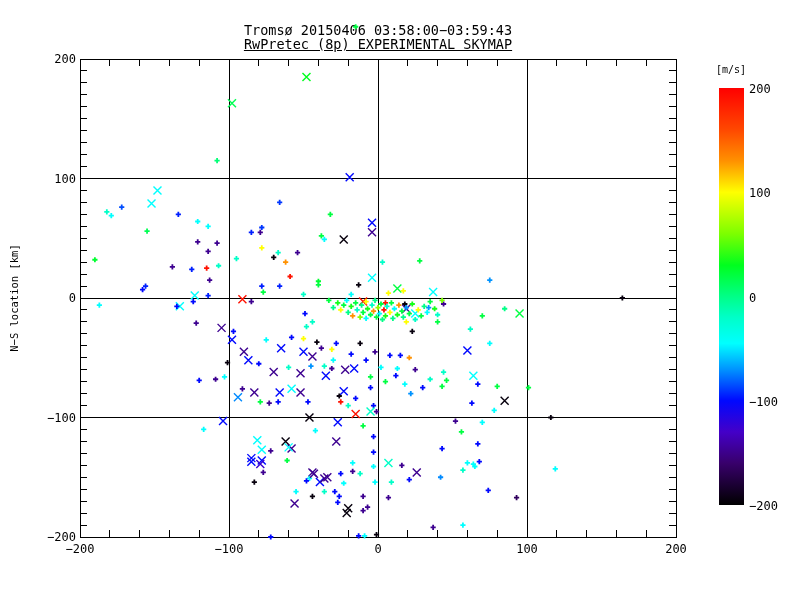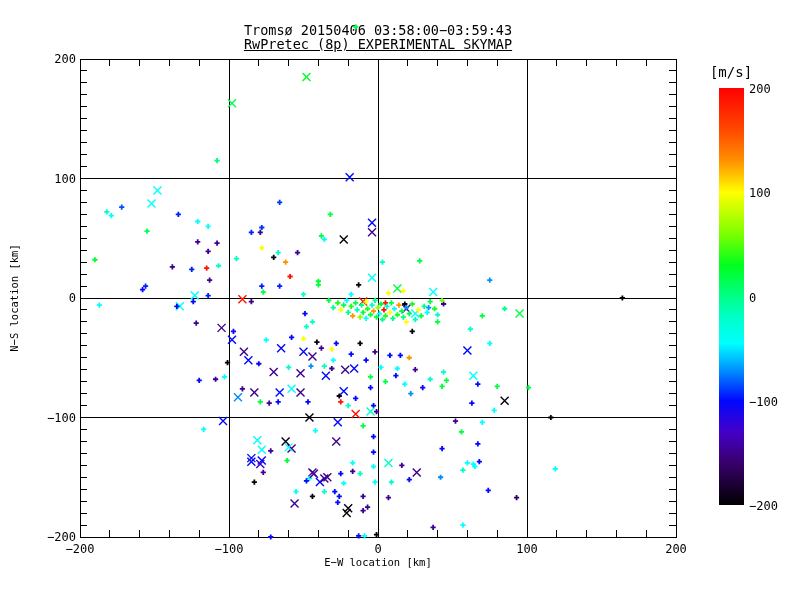--- a/index.html
+++ b/index.html
@@ -5,21 +5,21 @@
   html,body{margin:0;padding:0;background:#ffffff;}
   .stage{position:relative;width:800px;height:600px;background:#ffffff;overflow:hidden;
          font-family:"DejaVu Sans Mono","Liberation Mono",monospace;color:#000;}
   .title-line{position:absolute;left:80px;width:596px;text-align:center;font-size:13.5px;
               letter-spacing:0px;white-space:nowrap;}
   #t1{top:22px;}
   #t2{top:36px;text-decoration:underline;}
   .xaxis-label{position:absolute;left:80px;width:596px;top:556px;text-align:center;font-size:10.5px;}
   .yaxis-label{position:absolute;left:-86px;top:292px;width:200px;text-align:center;font-size:10.5px;
                transform:rotate(-90deg);transform-origin:center center;}
-  .cbar-label{position:absolute;left:700px;top:64px;width:62px;text-align:center;font-size:14px;}
+  .cbar-label{position:absolute;left:700px;top:64px;width:62px;text-align:center;font-size:10px;}
   svg{position:absolute;left:0;top:0;}
   svg text{font-family:"DejaVu Sans Mono","Liberation Mono",monospace;fill:#000;}
 </style>
 </head>
 <body>
 
 <div class="stage">
   <div id="t1" class="title-line">Tromsø 20150406 03:58:00−03:59:43</div>
   <div id="t2" class="title-line">RwPretec (8p) EXPERIMENTAL SKYMAP</div>
   <svg id="plot" width="800" height="600">
@@ -456,16 +456,15 @@
       </defs>
       <g>
         <rect x="719" y="88" width="25" height="417" fill="url(#cbgrad)"></rect>
         <text x="749" y="93" font-size="12">200</text>
         <text x="749" y="197.25" font-size="12">100</text>
         <text x="749" y="301.5" font-size="12">0</text>
         <text x="749" y="405.75" font-size="12">−100</text>
         <text x="749" y="510" font-size="12">−200</text>
       </g>
     </svg>
-  <div class="xaxis-label">E−W location [km]</div>
   <div class="yaxis-label">N−S location [km]</div>
   <div class="cbar-label">[m/s]</div>
 </div>
 
 </body></html>

